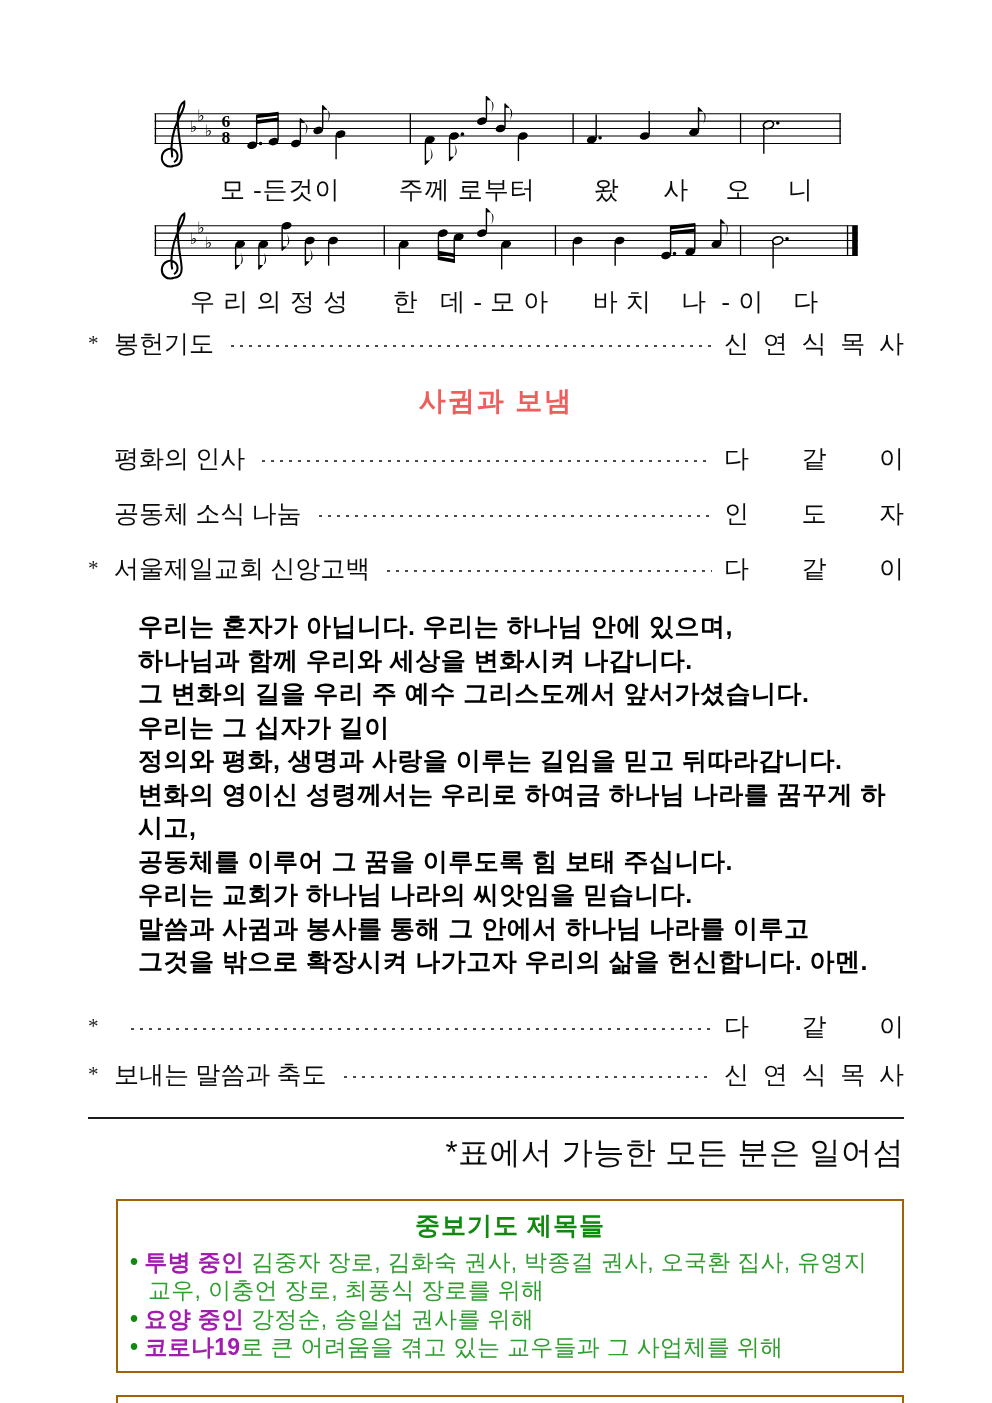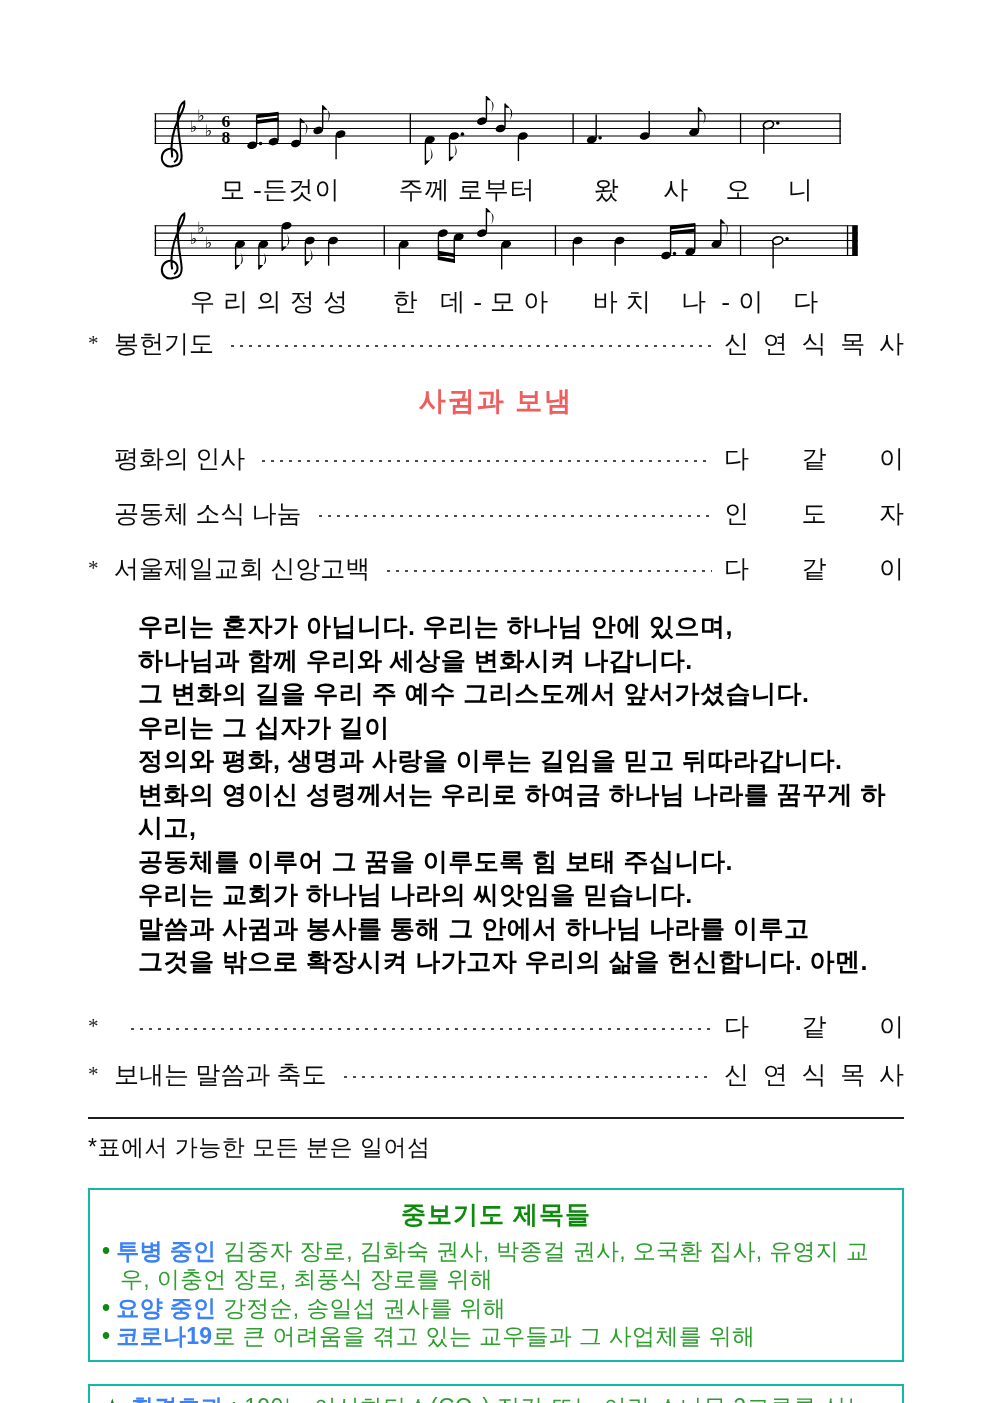--- a/index.html
+++ b/index.html
@@ -54,36 +54,37 @@
   .creed{
     margin:26px 0 0 50px;
     font-family:"Liberation Sans","DejaVu Sans",sans-serif;
     font-size:25px;font-weight:bold;line-height:33.5px;color:#000;
     letter-spacing:0.5px;
   }
   
   .rule{border:0;border-top:2px solid #1c1c1c;margin:27px 0 0 0;}
   .footnote{
     margin:13px 0 0 0;font-family:"Liberation Sans","DejaVu Sans",sans-serif;
-    font-size:23px;color:#0c0c0c;letter-spacing:0.5px;
+    font-size:31px;color:#0c0c0c;letter-spacing:0.5px;text-align:right;
   }
   .gbox{
-    border:2px solid #14b8a6;margin-top:25px;padding:6px 12px 9px 12px;
+    border:2px solid #a16207;margin-top:25px;padding:6px 12px 9px 12px;
     font-family:"Liberation Sans","DejaVu Sans",sans-serif;
+    margin-left:28px;
   }
   .gbox .btitle{
     text-align:center;font-size:25px;font-weight:bold;color:#0f8a0f;
     letter-spacing:1px;margin:2px 0 6px 0;
   }
   .bullet-item{
     font-size:23px;line-height:28.5px;color:#2e9e2e;
     padding-left:18px;text-indent:-18px;letter-spacing:0.3px;
   }
   .bullet-item .bdot{color:#0f8a0f;font-weight:bold;margin-right:6px;}
-  .bullet-item b,.star-item b{color:#3b82f6;}
+  .bullet-item b,.star-item b{color:#a21caf;}
   .solar{margin-top:22px;padding:7px 12px 9px 12px;}
   .star-item{
     font-size:23px;line-height:29px;color:#2e9e2e;letter-spacing:0.3px;
   }
   .star-item .stch{color:#0f8a0f;margin-right:8px;}
 </style>
 </head>
 <body>
 
 <div class="page">

